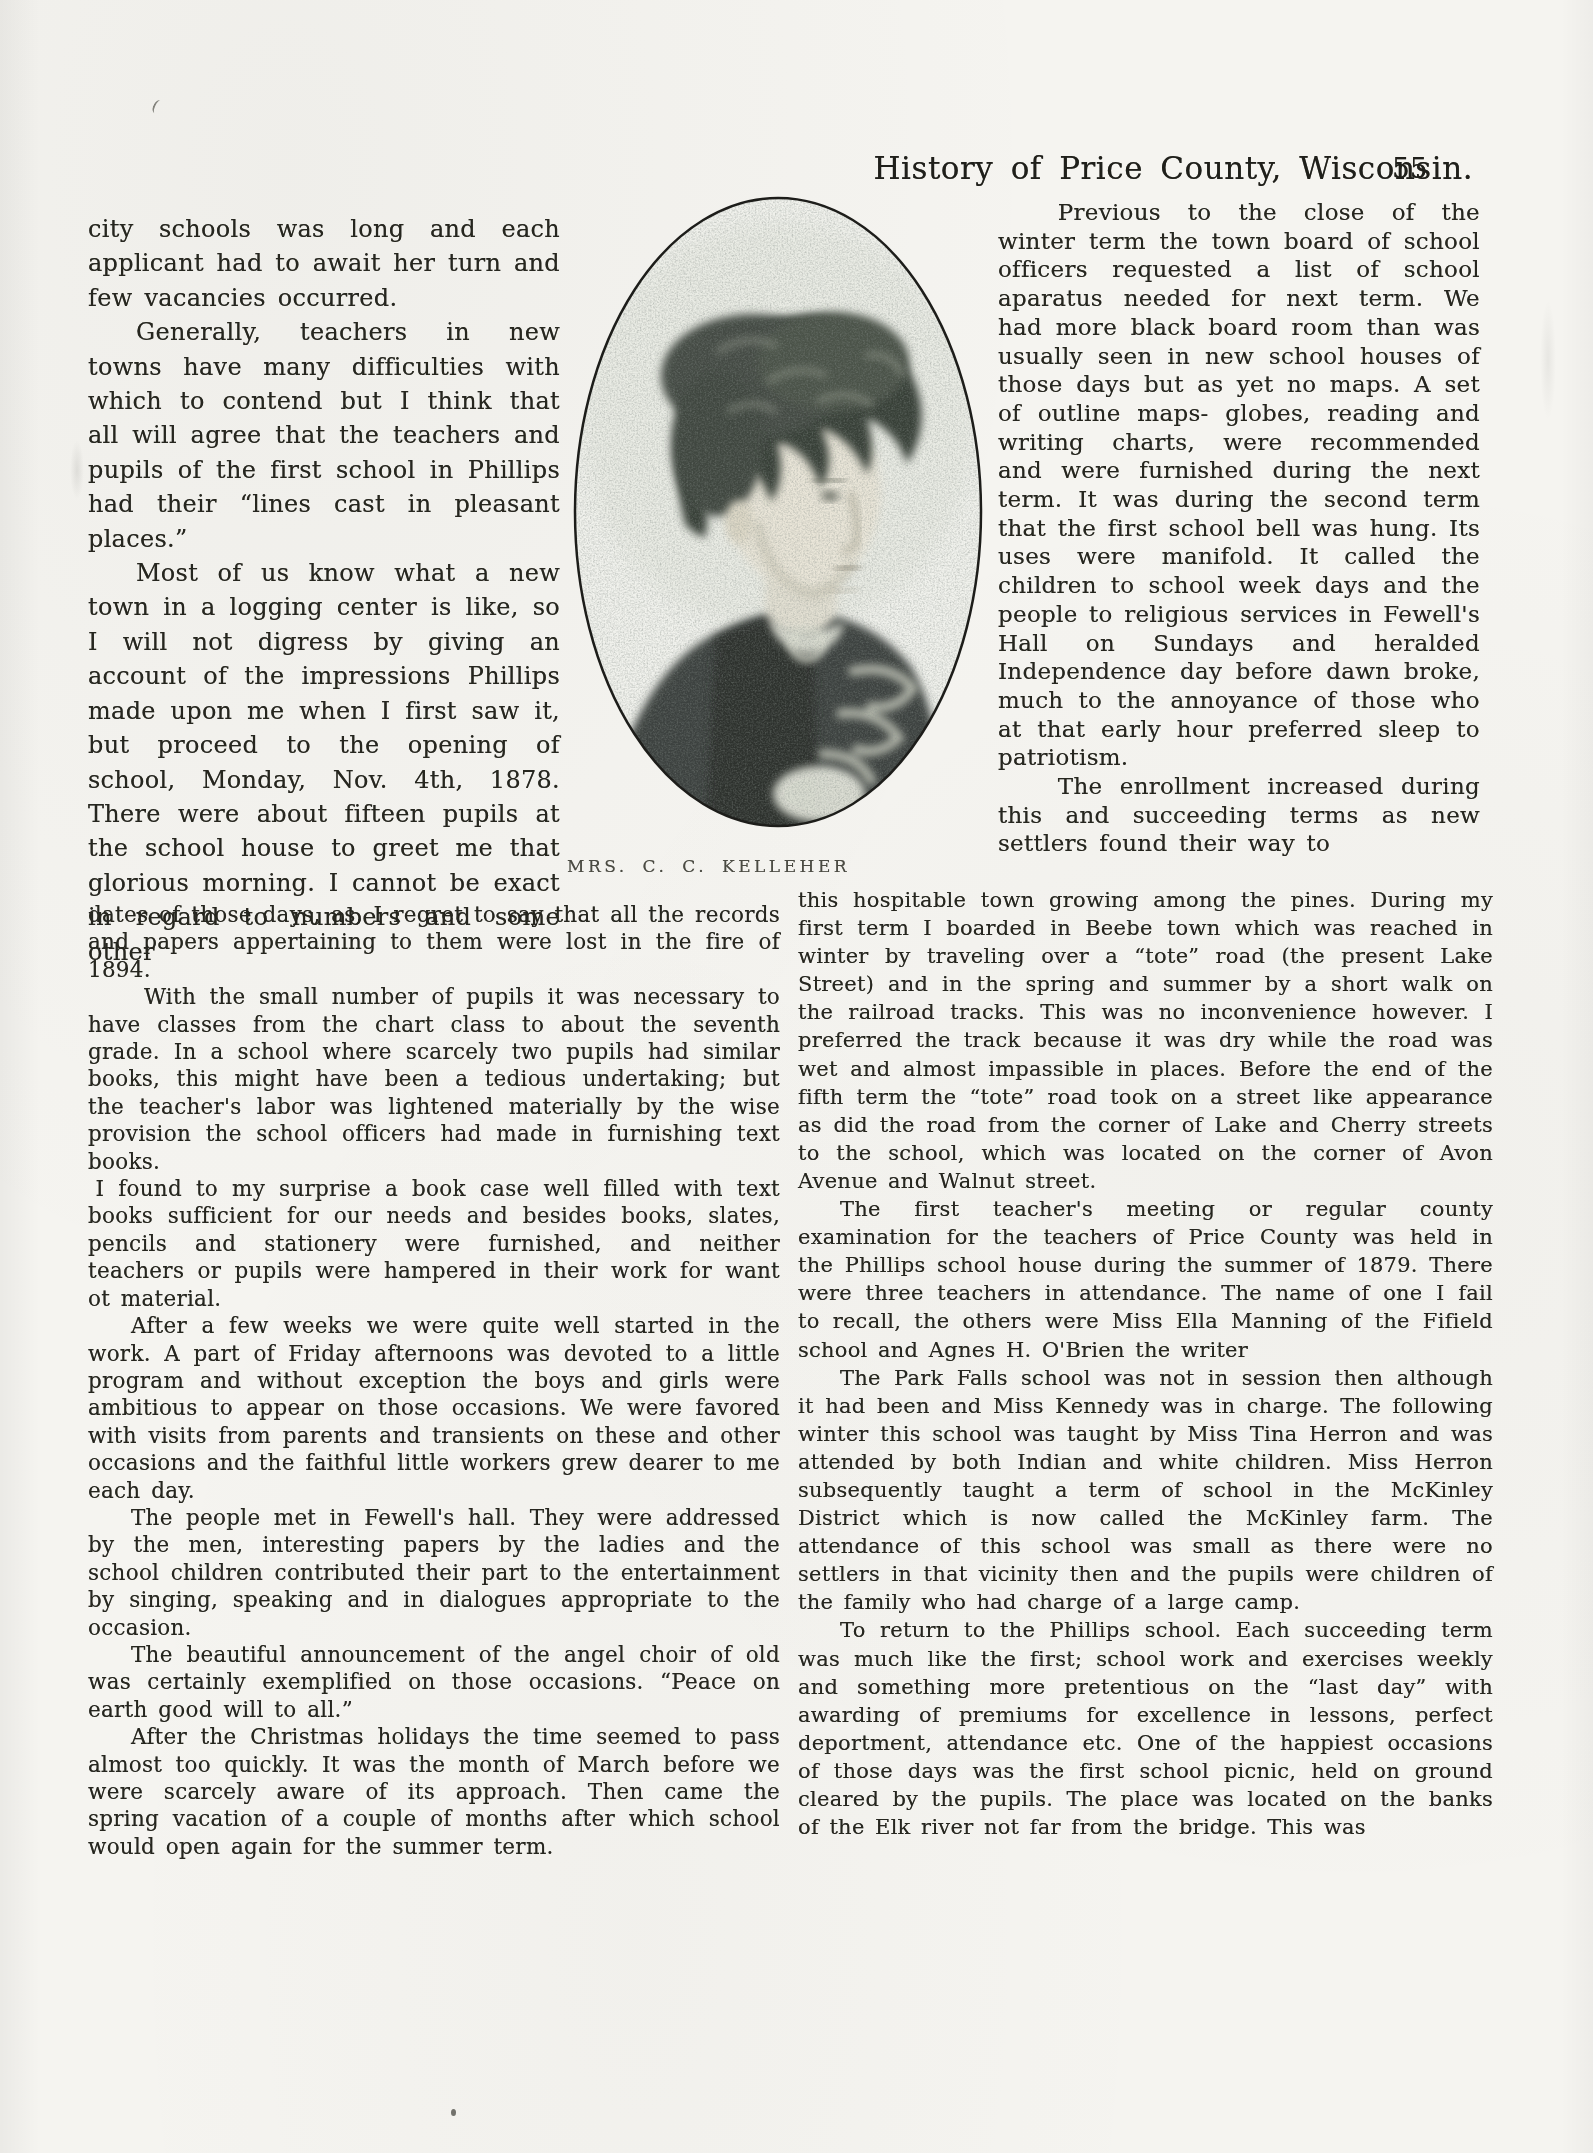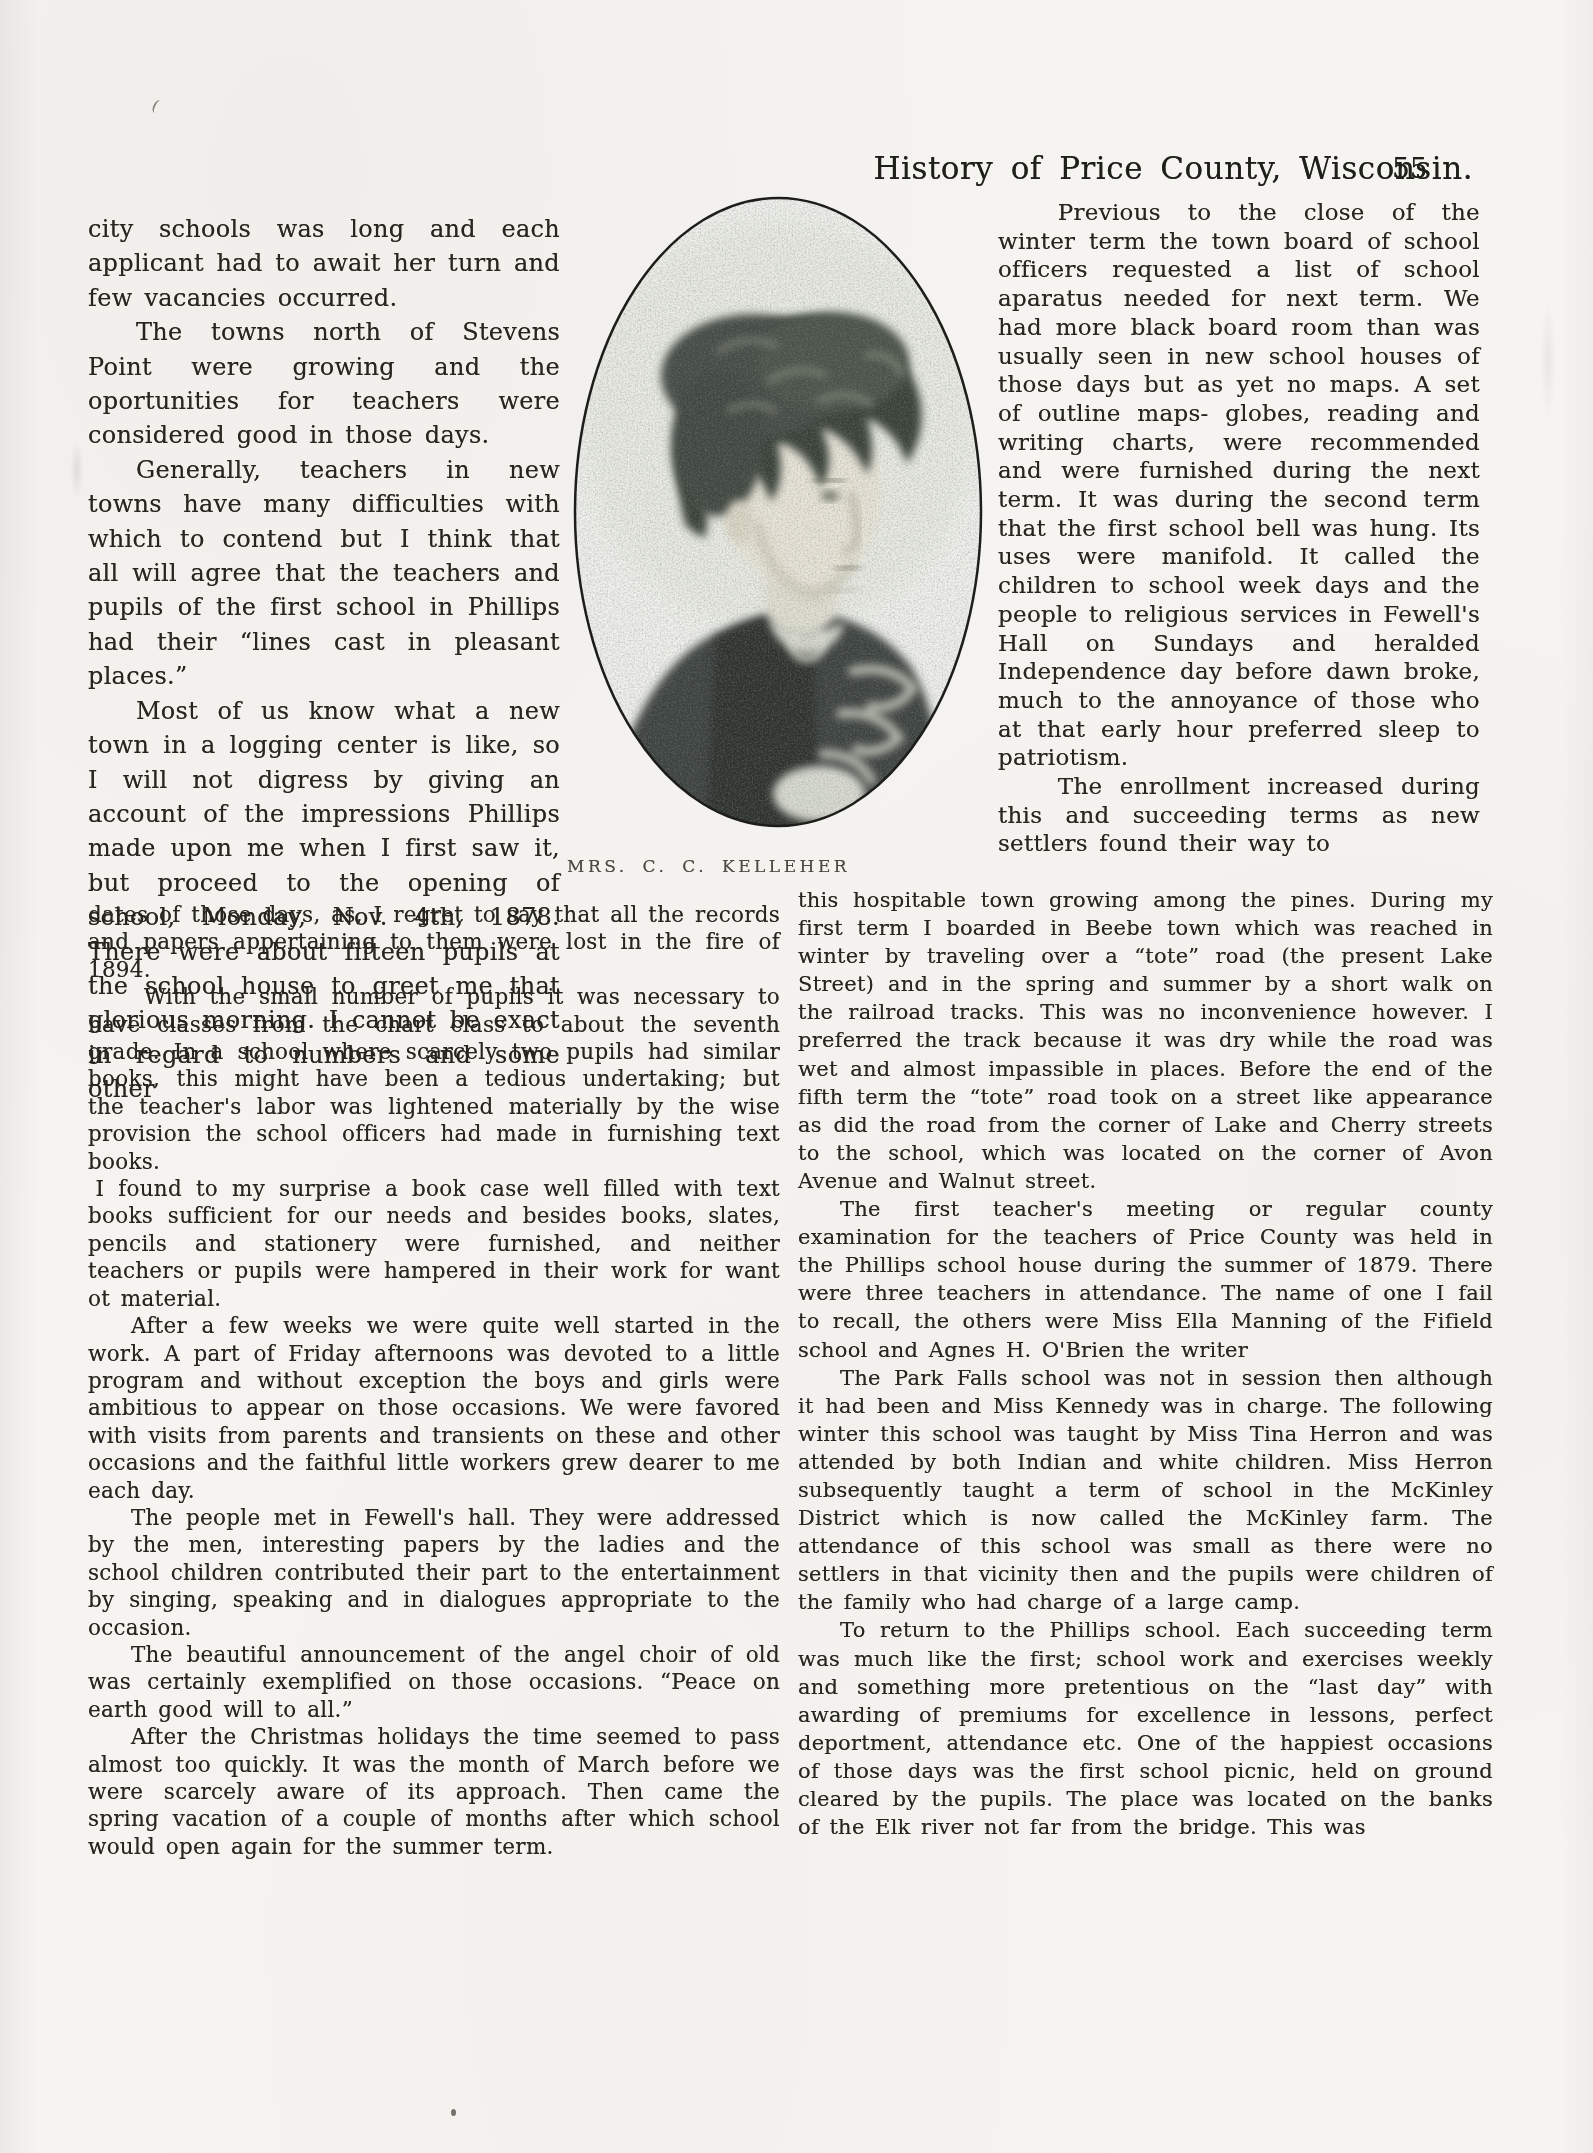--- a/index.html
+++ b/index.html
@@ -89,21 +89,20 @@
   <div class="page-header-title">History of Price County, Wisconsin.</div>
   <div class="page-number">55</div>
 
   <div class="speck-tick"></div>
   <div class="speck-dot"></div>
   <div class="blotch"></div>
   <div class="blotch2"></div>
 
   <section class="col col-left-top">
     <p>city schools was long and each applicant had to await her turn and few vacancies occurred.</p>
-    <p class="ind">The towns north of Stevens Point were growing and the oportunities for teachers were considered good in those days.</p>
     <p class="ind">Generally, teachers in new towns have many difficulties with which to contend but I think that all will agree that the teachers and pupils of the first school in Phillips had their “lines cast in pleasant places.”</p>
     <p class="ind">Most of us know what a new town in a logging center is like, so I will not digress by giving an account of the impressions Phillips made upon me when I first saw it, but proceed to the opening of school, Monday, Nov. 4th, 1878. There were about fifteen pupils at the school house to greet me that glorious morning. I cannot be exact in regard to numbers and some other</p>
   </section>
 
   <figure class="portrait-figure">
     <svg width="422" height="650" viewBox="0 0 422 650" aria-hidden="true">
       <defs>
         <clipPath id="ovalClip">
             <ellipse cx="211" cy="320" rx="203" ry="314"></ellipse>
           </clipPath>

